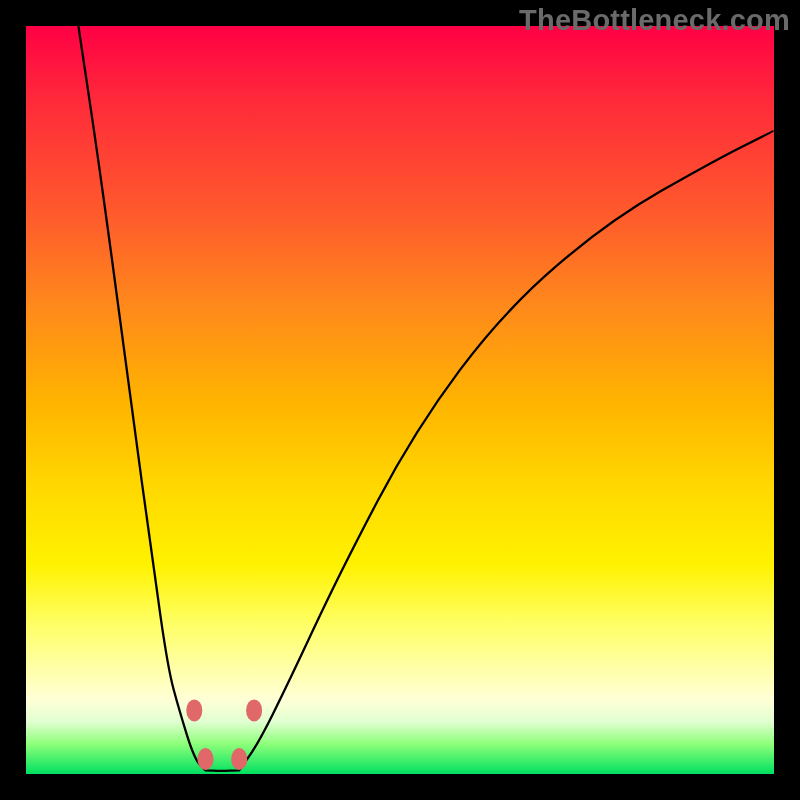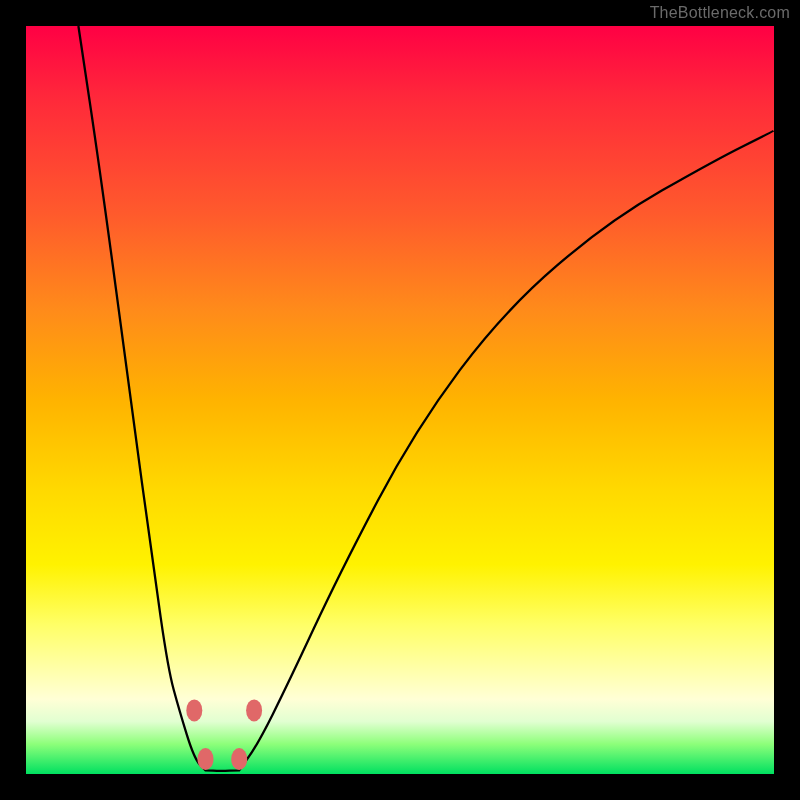--- a/index.html
+++ b/index.html
@@ -31,22 +31,22 @@
       #e1ffd1 93%,
       #8dff7a 96%,
       #00e060 100%
     );
   }
   .watermark {
     position: absolute;
     top: 4px;
     right: 10px;
     color: #6a6a6a;
-    font-size: 16px;
-    font-weight: 400;
+    font-size: 29px;
+    font-weight: 700;
     letter-spacing: 0.2px;
     z-index: 10;
   }
   svg.curve {
     position: absolute;
     left: 0;
     top: 0;
     width: 748px;
     height: 748px;
   }

